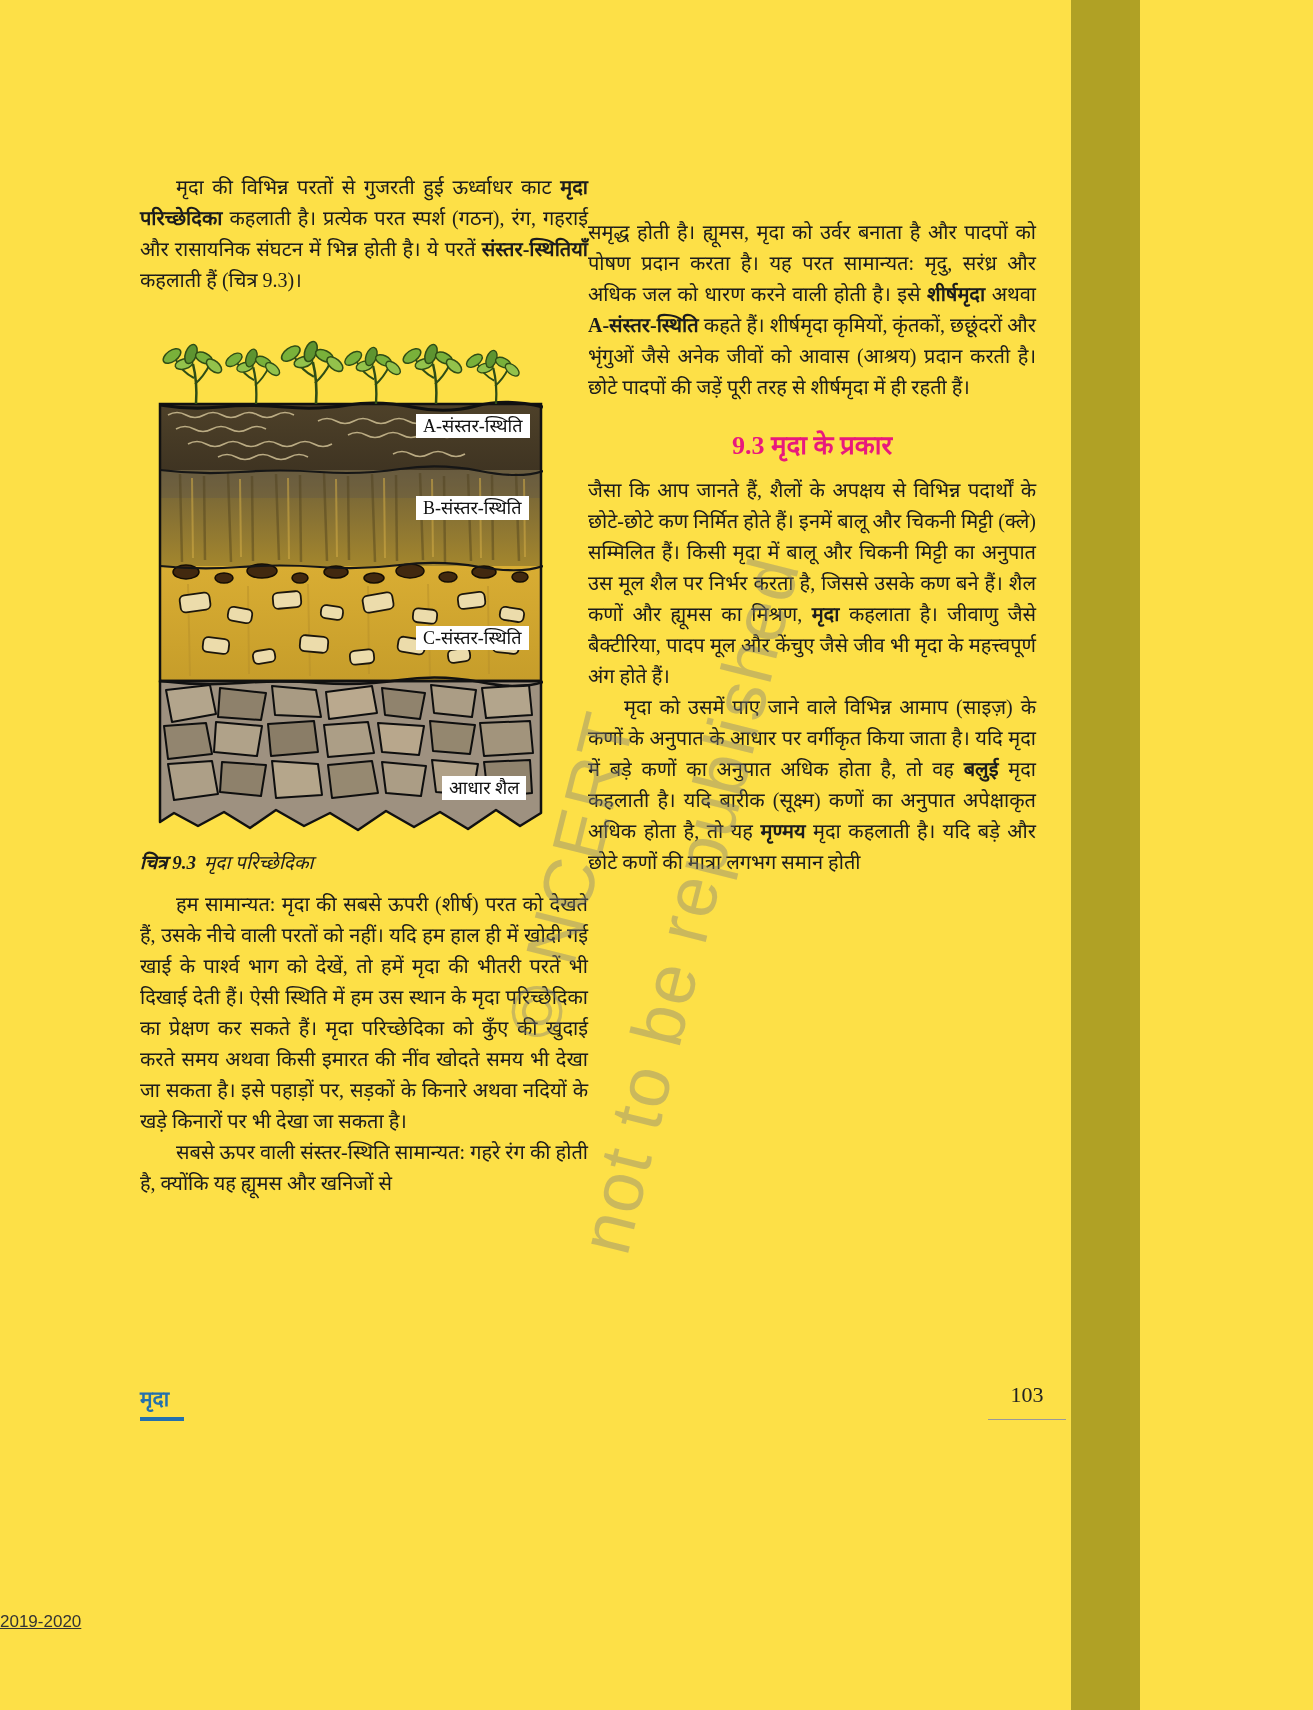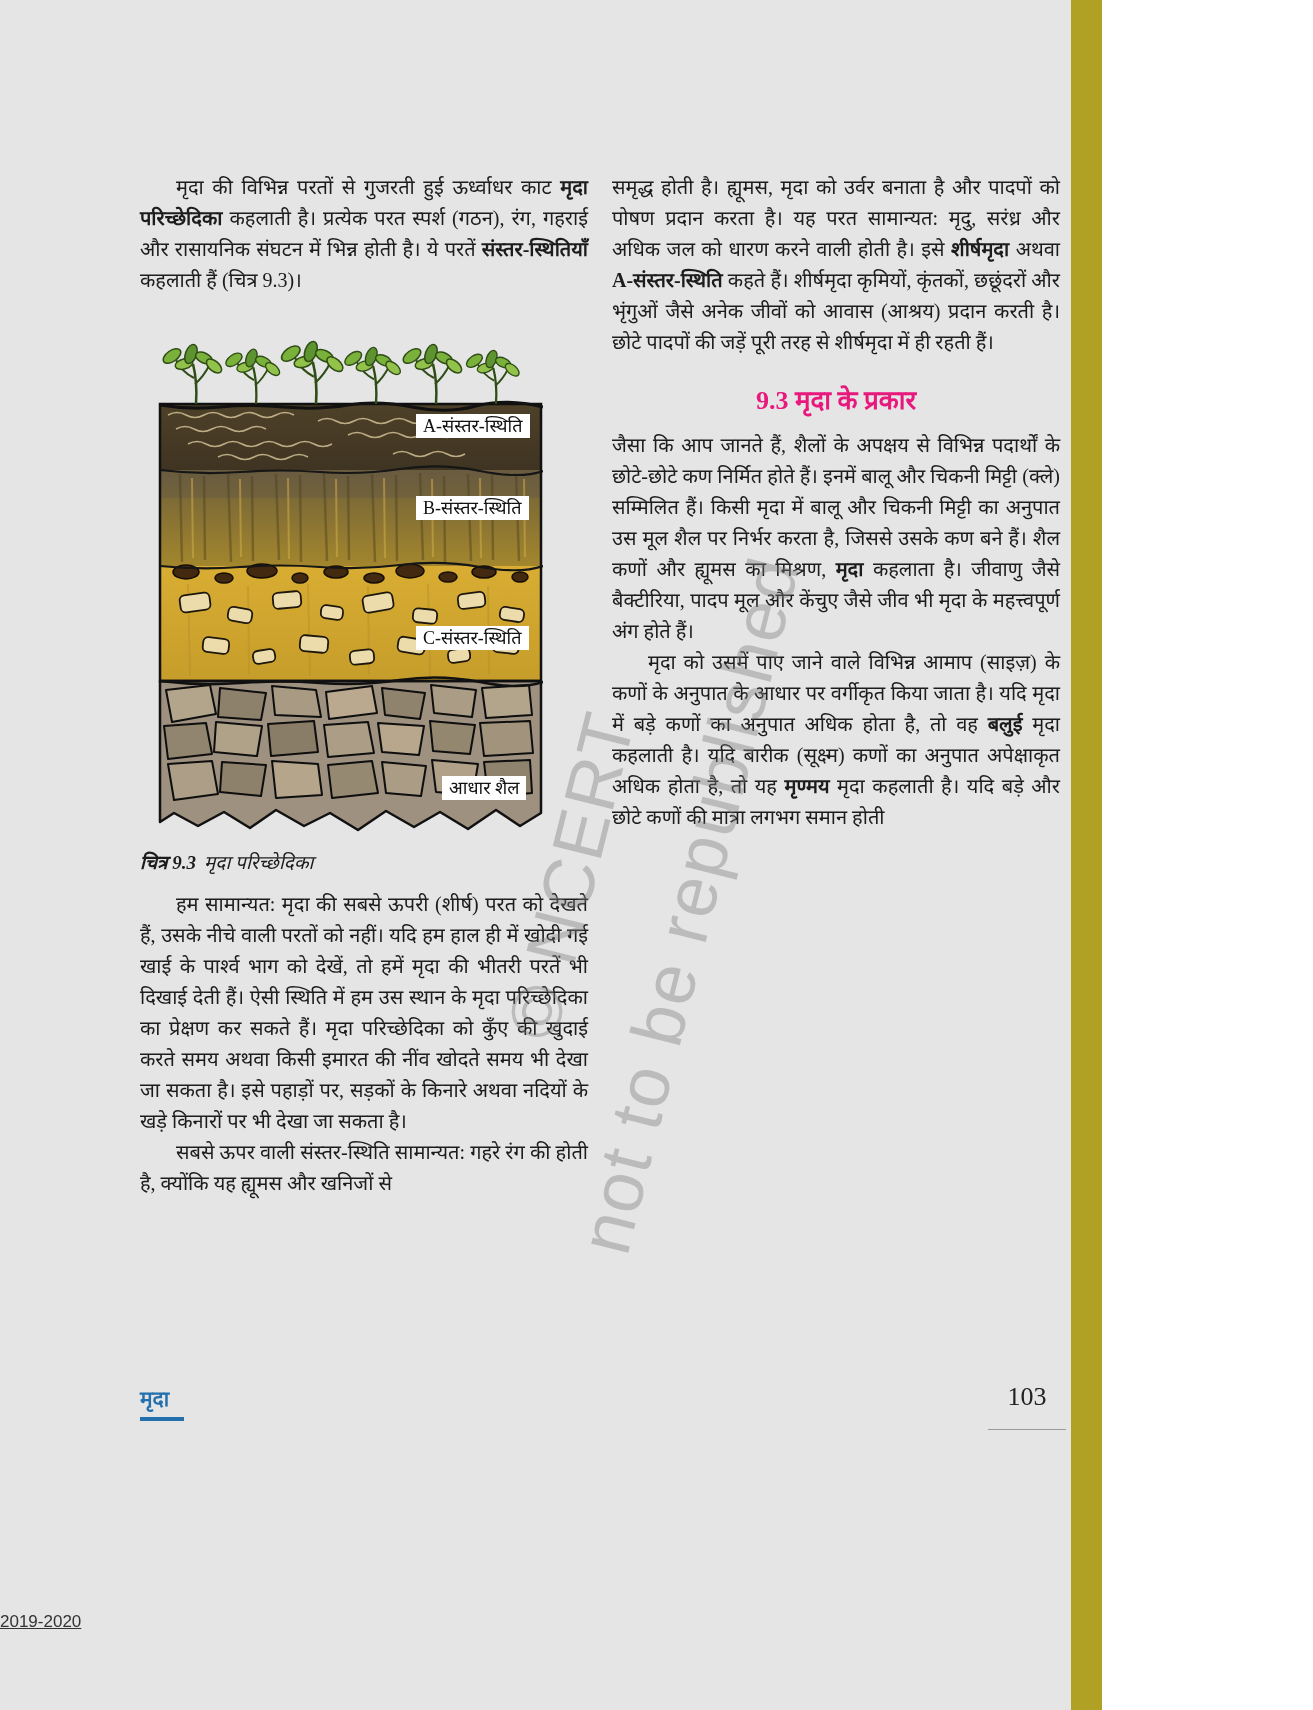--- a/index.html
+++ b/index.html
@@ -1,40 +1,40 @@
 <!DOCTYPE html>
 <html><head>
 <meta charset="utf-8">
 <style>
   html,body{margin:0;padding:0;background:#ffffff;}
   .page{
     position:relative;
-    width:1102px;
+    width:1313px;
     height:1710px;
-    background:#e5e5e5;
+    background:#fde047;
     overflow:hidden;
     font-family:"Liberation Serif","DejaVu Serif",serif;
     color:#1c1c1c;
   }
   .accent-band{
     position:absolute;
     left:1071px; top:0;
     width:69px; height:1710px;
     background:#b0a125;
   }
   .col{
     position:absolute;
     top:172px;
     width:448px;
     font-size:20px;
     line-height:31px;
     text-align:justify;
   }
   .col-left{left:140px;}
-  .col-right{left:612px;}
+  .col-right{left:588px;margin-top:45px;}
   .para{margin:0;}
   .ind{text-indent:36px;}
   .b{font-weight:700;}
   .sec-heading{
     margin:26px 0 12px 0;
     font-size:26px;
     line-height:34px;
     font-weight:700;
     color:#e8197d;
     text-align:center;
@@ -98,23 +98,23 @@
   .footer-chapter-rule{
     width:44px;height:4px;
     background:#2470ad;
     margin-top:5px;
   }
   .footer-page{
     position:absolute;
     left:988px; top:1382px;
     width:78px;
     text-align:center;
-    font-size:26px;
+    font-size:22px;
     color:#222;
-    padding-bottom:17px;
+    padding-bottom:11px;
     border-bottom:1.5px solid #9a9a9a;
   }
   .edition-year{
     position:absolute;
     left:0; top:1612px;
     width:1210px;
     text-align:left;
     font-size:17px;
     color:#333;
     font-family:"Liberation Sans","DejaVu Sans",sans-serif;

